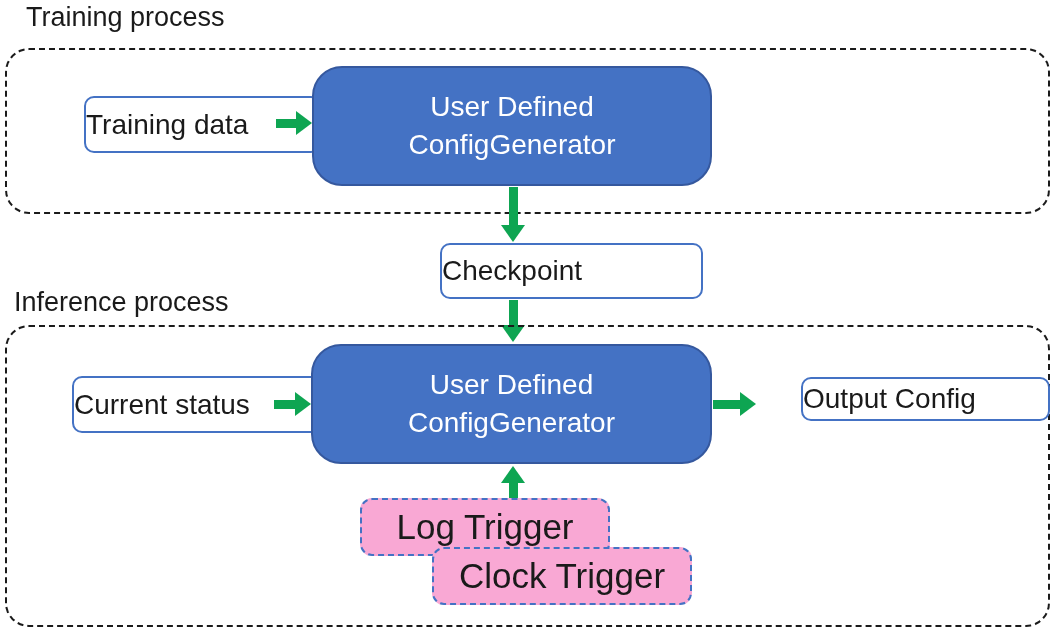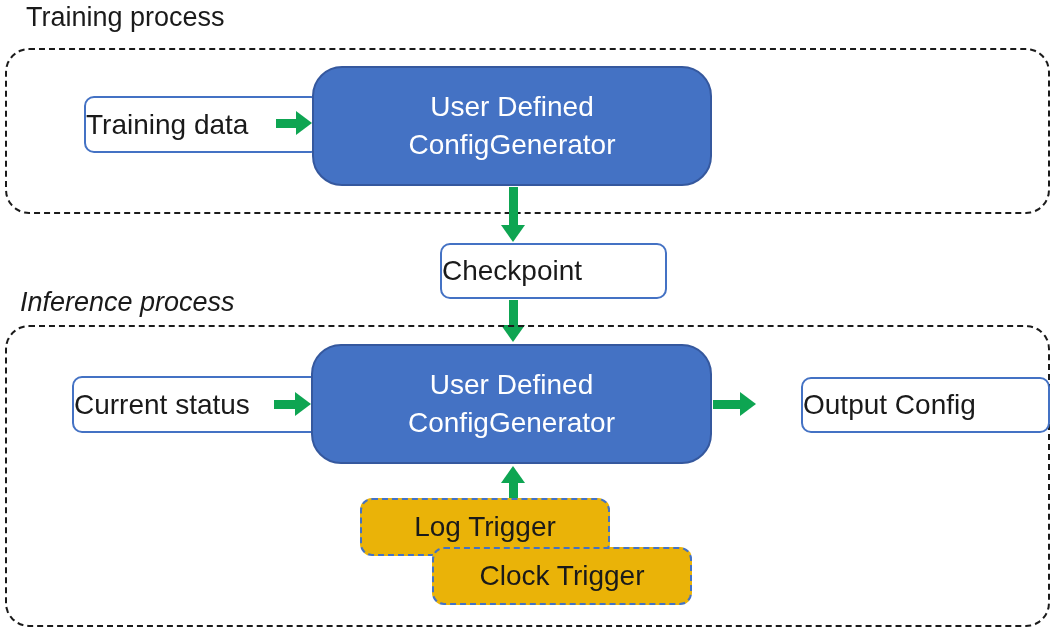--- a/index.html
+++ b/index.html
@@ -52,27 +52,27 @@
     align-items: center;
     justify-content: center;
     color: #ffffff;
     font-size: 28px;
     line-height: 38px;
     text-align: center;
     box-sizing: border-box;
   }
   .trigger-box {
     position: absolute;
-    background: #eab308;
+    background: #f9a8d4;
     border: 2px dashed var(--blue-border);
     border-radius: 12px;
     display: flex;
     align-items: center;
     justify-content: center;
-    font-size: 28px;
+    font-size: 35px;
     color: var(--text);
     white-space: nowrap;
     box-sizing: border-box;
   }
   .shaft {
     position: absolute;
     background: var(--green);
   }
   .head {
     position: absolute;
@@ -116,30 +116,30 @@
   <div class="blue-box" style="left:312px; top:66px; width:400px; height:120px;">
     <span>User Defined</span>
     <span>ConfigGenerator</span>
   </div>
 
   <div>
     <div class="shaft" style="left:509px; top:187px; width:9px; height:39px;"></div>
     <div class="head down" style="left:501px; top:225px;"></div>
   </div>
 
-  <div class="white-box" style="left:396px; top:243px; width:227px; height:56px;">
+  <div class="white-box" style="left:396px; top:243px; width:263px; height:56px;">
     <span>Checkpoint</span>
   </div>
 
   <div>
     <div class="shaft" style="left:509px; top:300px; width:9px; height:26px;"></div>
     <div class="head down" style="left:501px; top:325px;"></div>
   </div>
 
-  <div class="section-label" style="left:20px; top:287px;font-style:italic;">Inference process</div>
+  <div class="section-label" style="left:14px; top:287px;">Inference process</div>
 
   <div class="dashed-container" style="left:5px; top:325px; width:1041px; height:298px;"></div>
 
   <div class="white-box" style="left:28px; top:376px; width:285px; height:57px;">
     <span>Current status</span>
   </div>
 
   <div>
     <div class="shaft" style="left:274px; top:400px; width:22px; height:9px;"></div>
     <div class="head right" style="left:295px; top:392px;"></div>
@@ -148,21 +148,21 @@
   <div class="blue-box" style="left:311px; top:344px; width:401px; height:120px;">
     <span>User Defined</span>
     <span>ConfigGenerator</span>
   </div>
 
   <div>
     <div class="shaft" style="left:713px; top:400px; width:28px; height:9px;"></div>
     <div class="head right" style="left:740px; top:392px;"></div>
   </div>
 
-  <div class="white-box" style="left:757px; top:377px; width:249px; height:56px;">
+  <div class="white-box" style="left:757px; top:377px; width:249px; height:44px;">
     <span>Output Config</span>
   </div>
 
   <div>
     <div class="head up" style="left:501px; top:466px;"></div>
     <div class="shaft" style="left:509px; top:482px; width:9px; height:16px;"></div>
   </div>
 
   <div class="trigger-box" style="left:360px; top:498px; width:250px; height:58px; z-index:1;">
     <span>Log Trigger</span>

